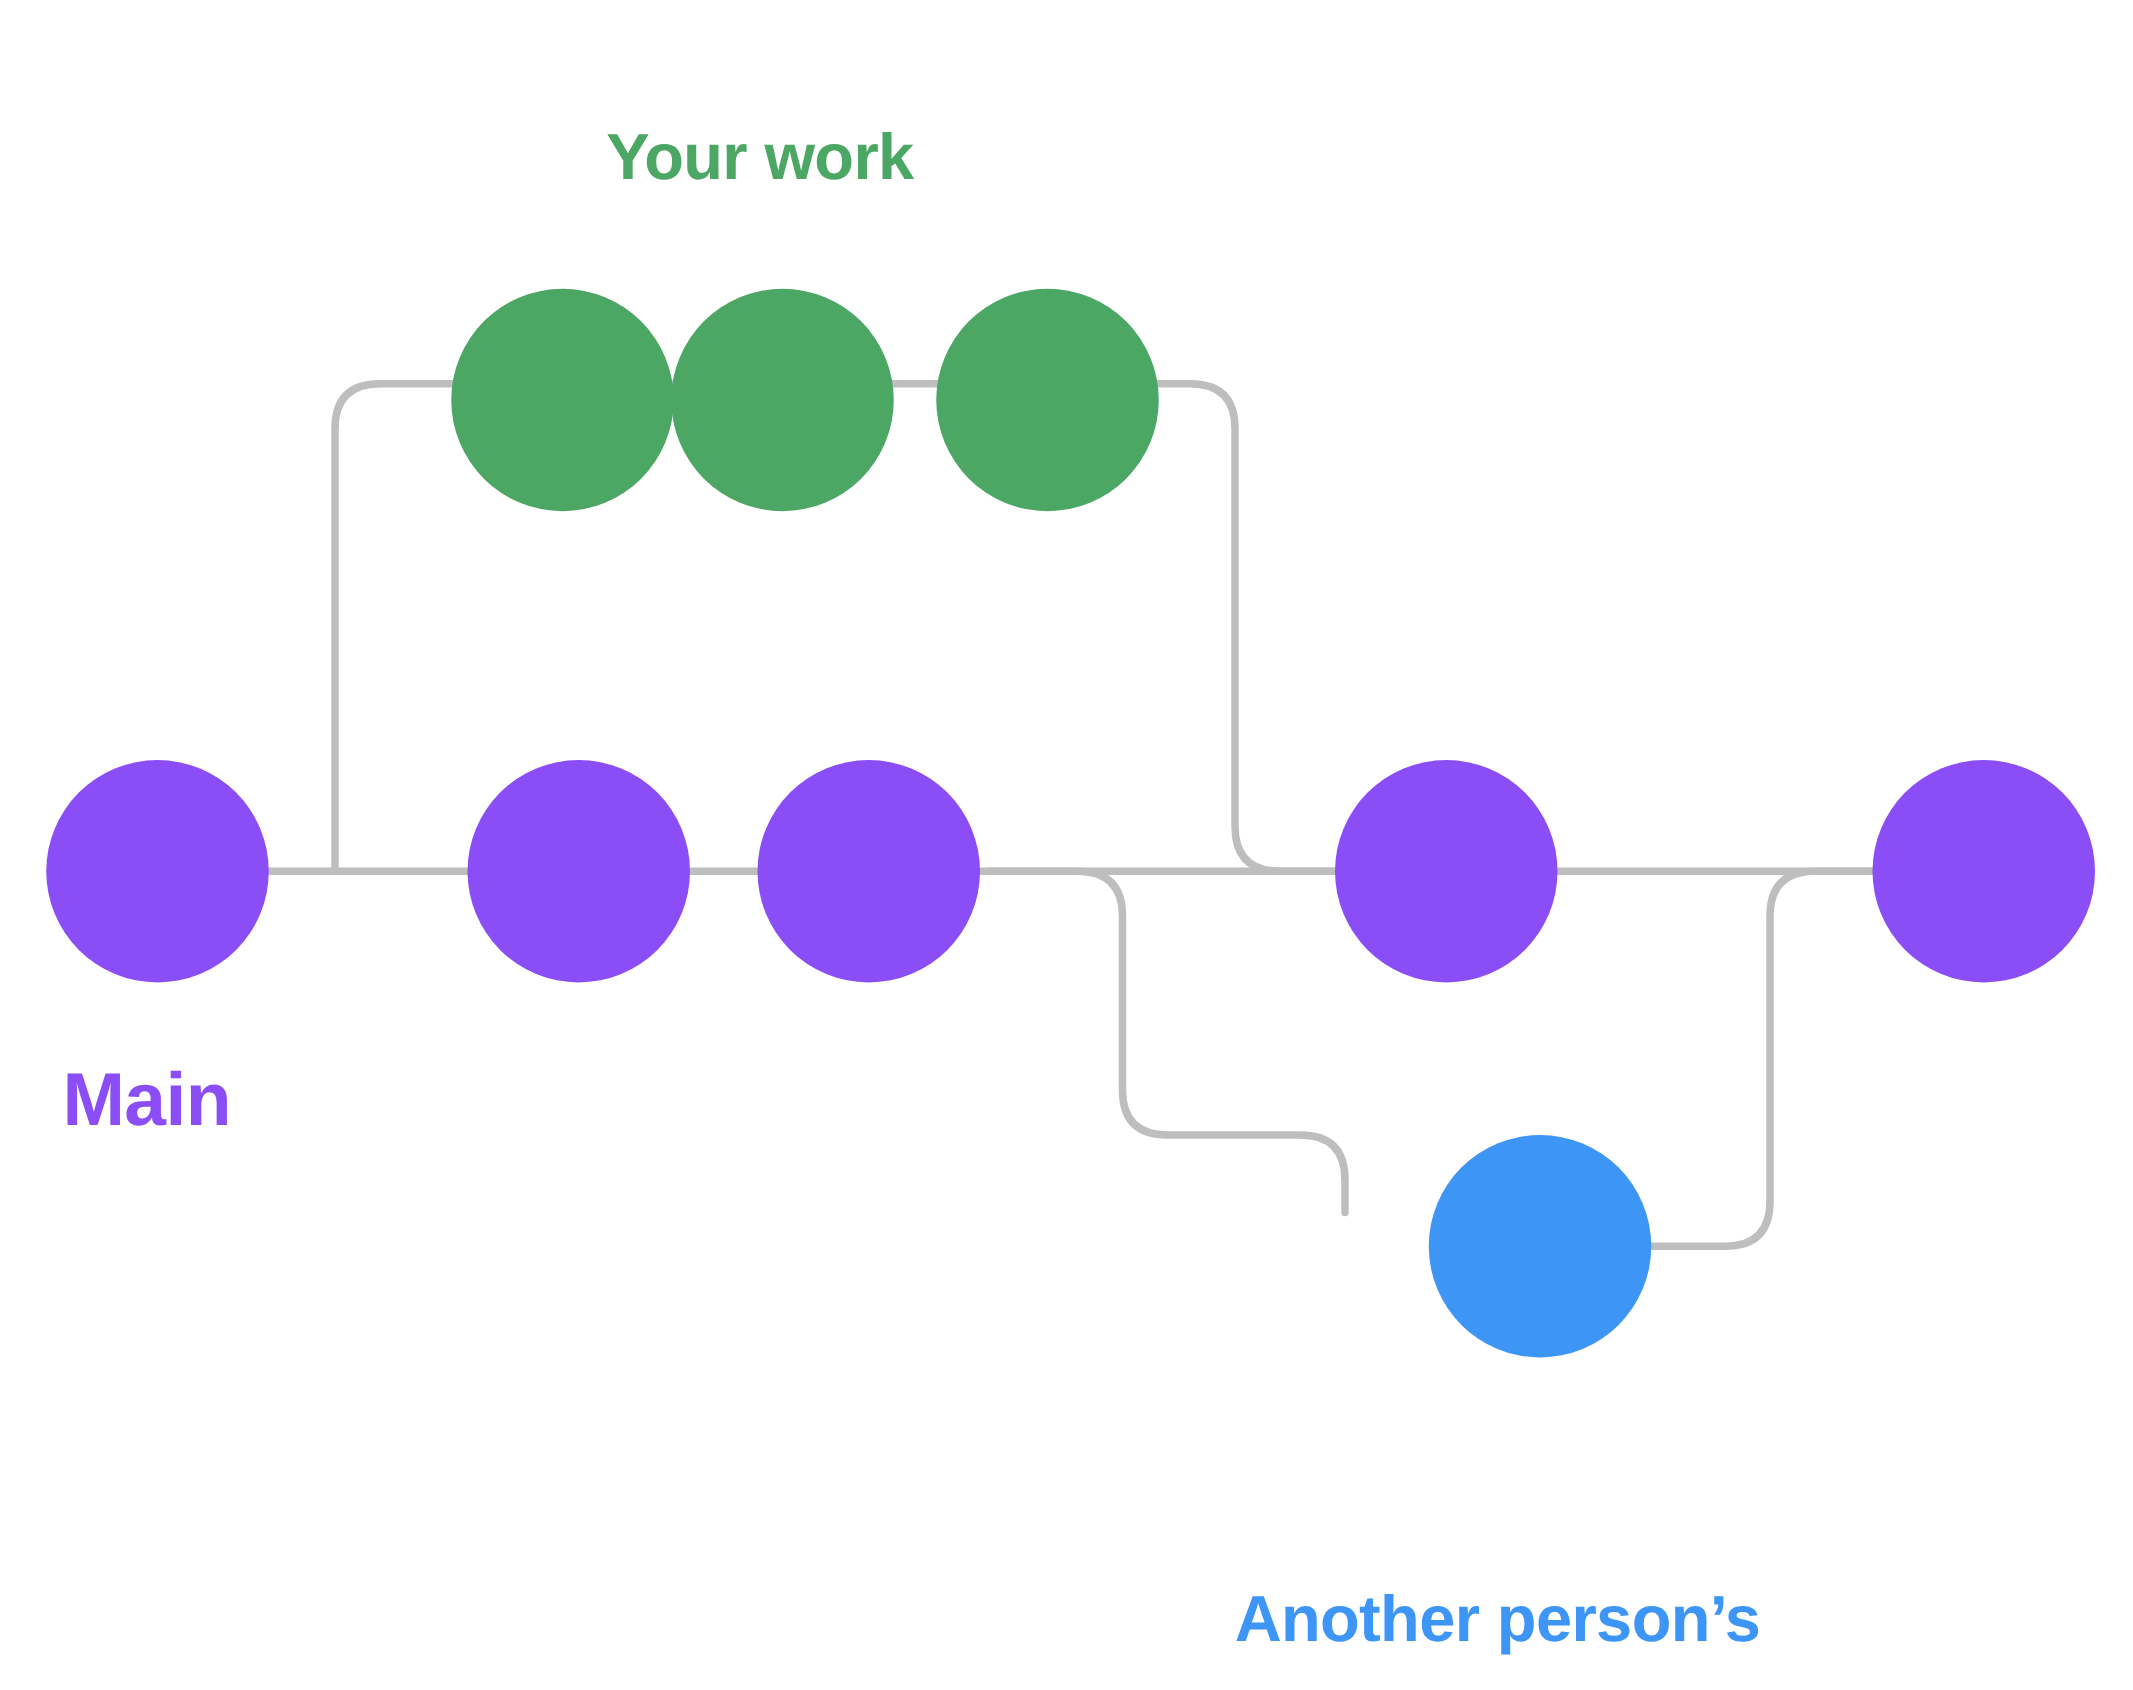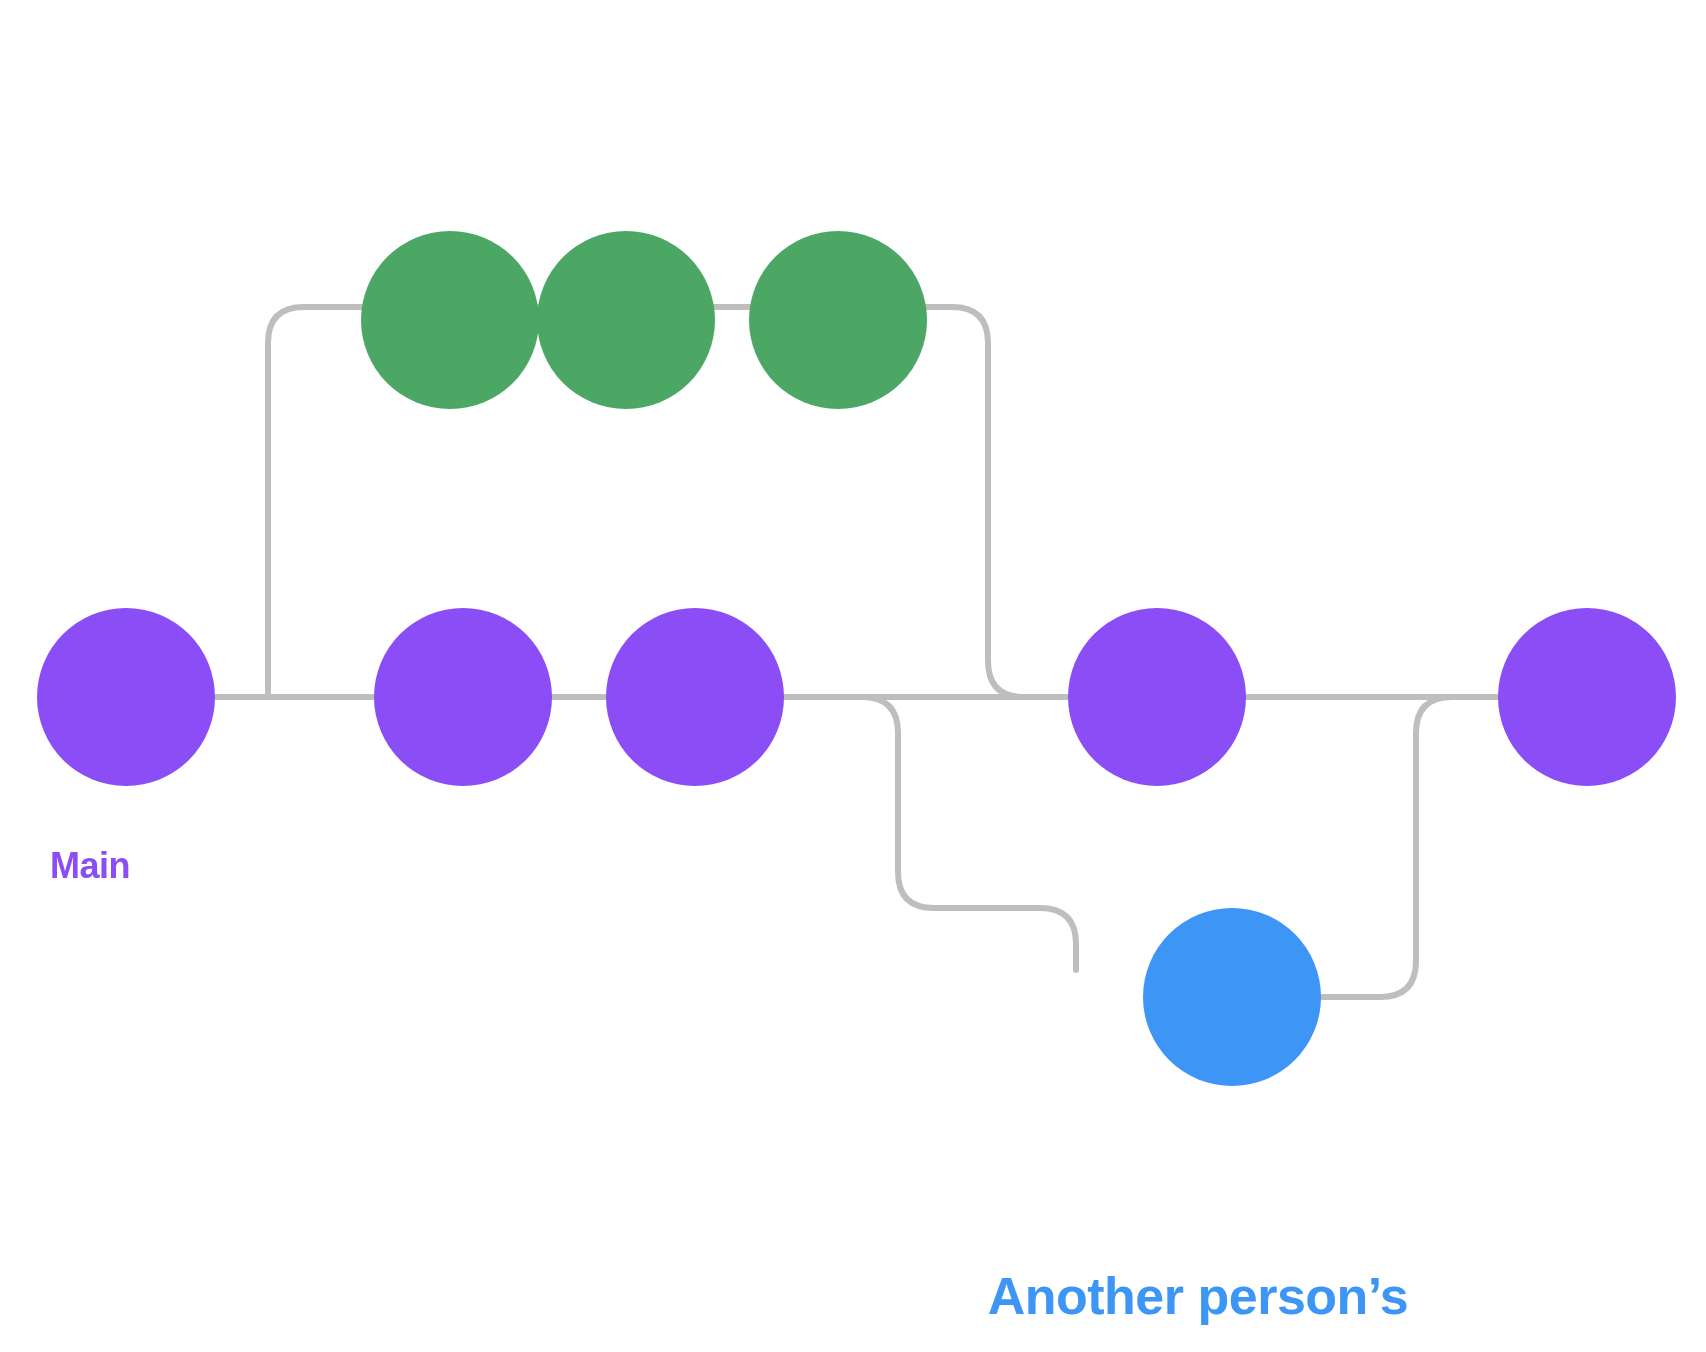--- a/index.html
+++ b/index.html
@@ -69,21 +69,22 @@
   <div class="node" style="left:606px; top:608px; width:178px; height:178px; background:#8B4DF5;"></div>
   <div class="node" style="left:1068px; top:608px; width:178px; height:178px; background:#8B4DF5;"></div>
   <div class="node" style="left:1498px; top:608px; width:178px; height:178px; background:#8B4DF5;"></div>
 
   <div class="node" style="left:361px; top:231px; width:178px; height:178px; background:#4CA664;"></div>
   <div class="node" style="left:537px; top:231px; width:178px; height:178px; background:#4CA664;"></div>
   <div class="node" style="left:749px; top:231px; width:178px; height:178px; background:#4CA664;"></div>
 
   <div class="node" style="left:1143px; top:908px; width:178px; height:178px; background:#3D95F5;"></div>
 
+  <div class="label" style="left:485px; top:96px; color:#4CA664; font-size:52px;">Your work</div>
 
-  <div class="label" style="left:50px; top:845px; color:#8B4DF5; font-size:36px;">Main</div>
+  <div class="label" style="left:50px; top:845px; color:#8B4DF5; font-size:60px;">Main</div>
 
   <div class="label label-center" style="left:858px; top:1143px; width:680px; color:#3D95F5; font-size:52px;">
     <div>Another person’s</div>
     
   </div>
 
 </div>
 
 </body></html>

